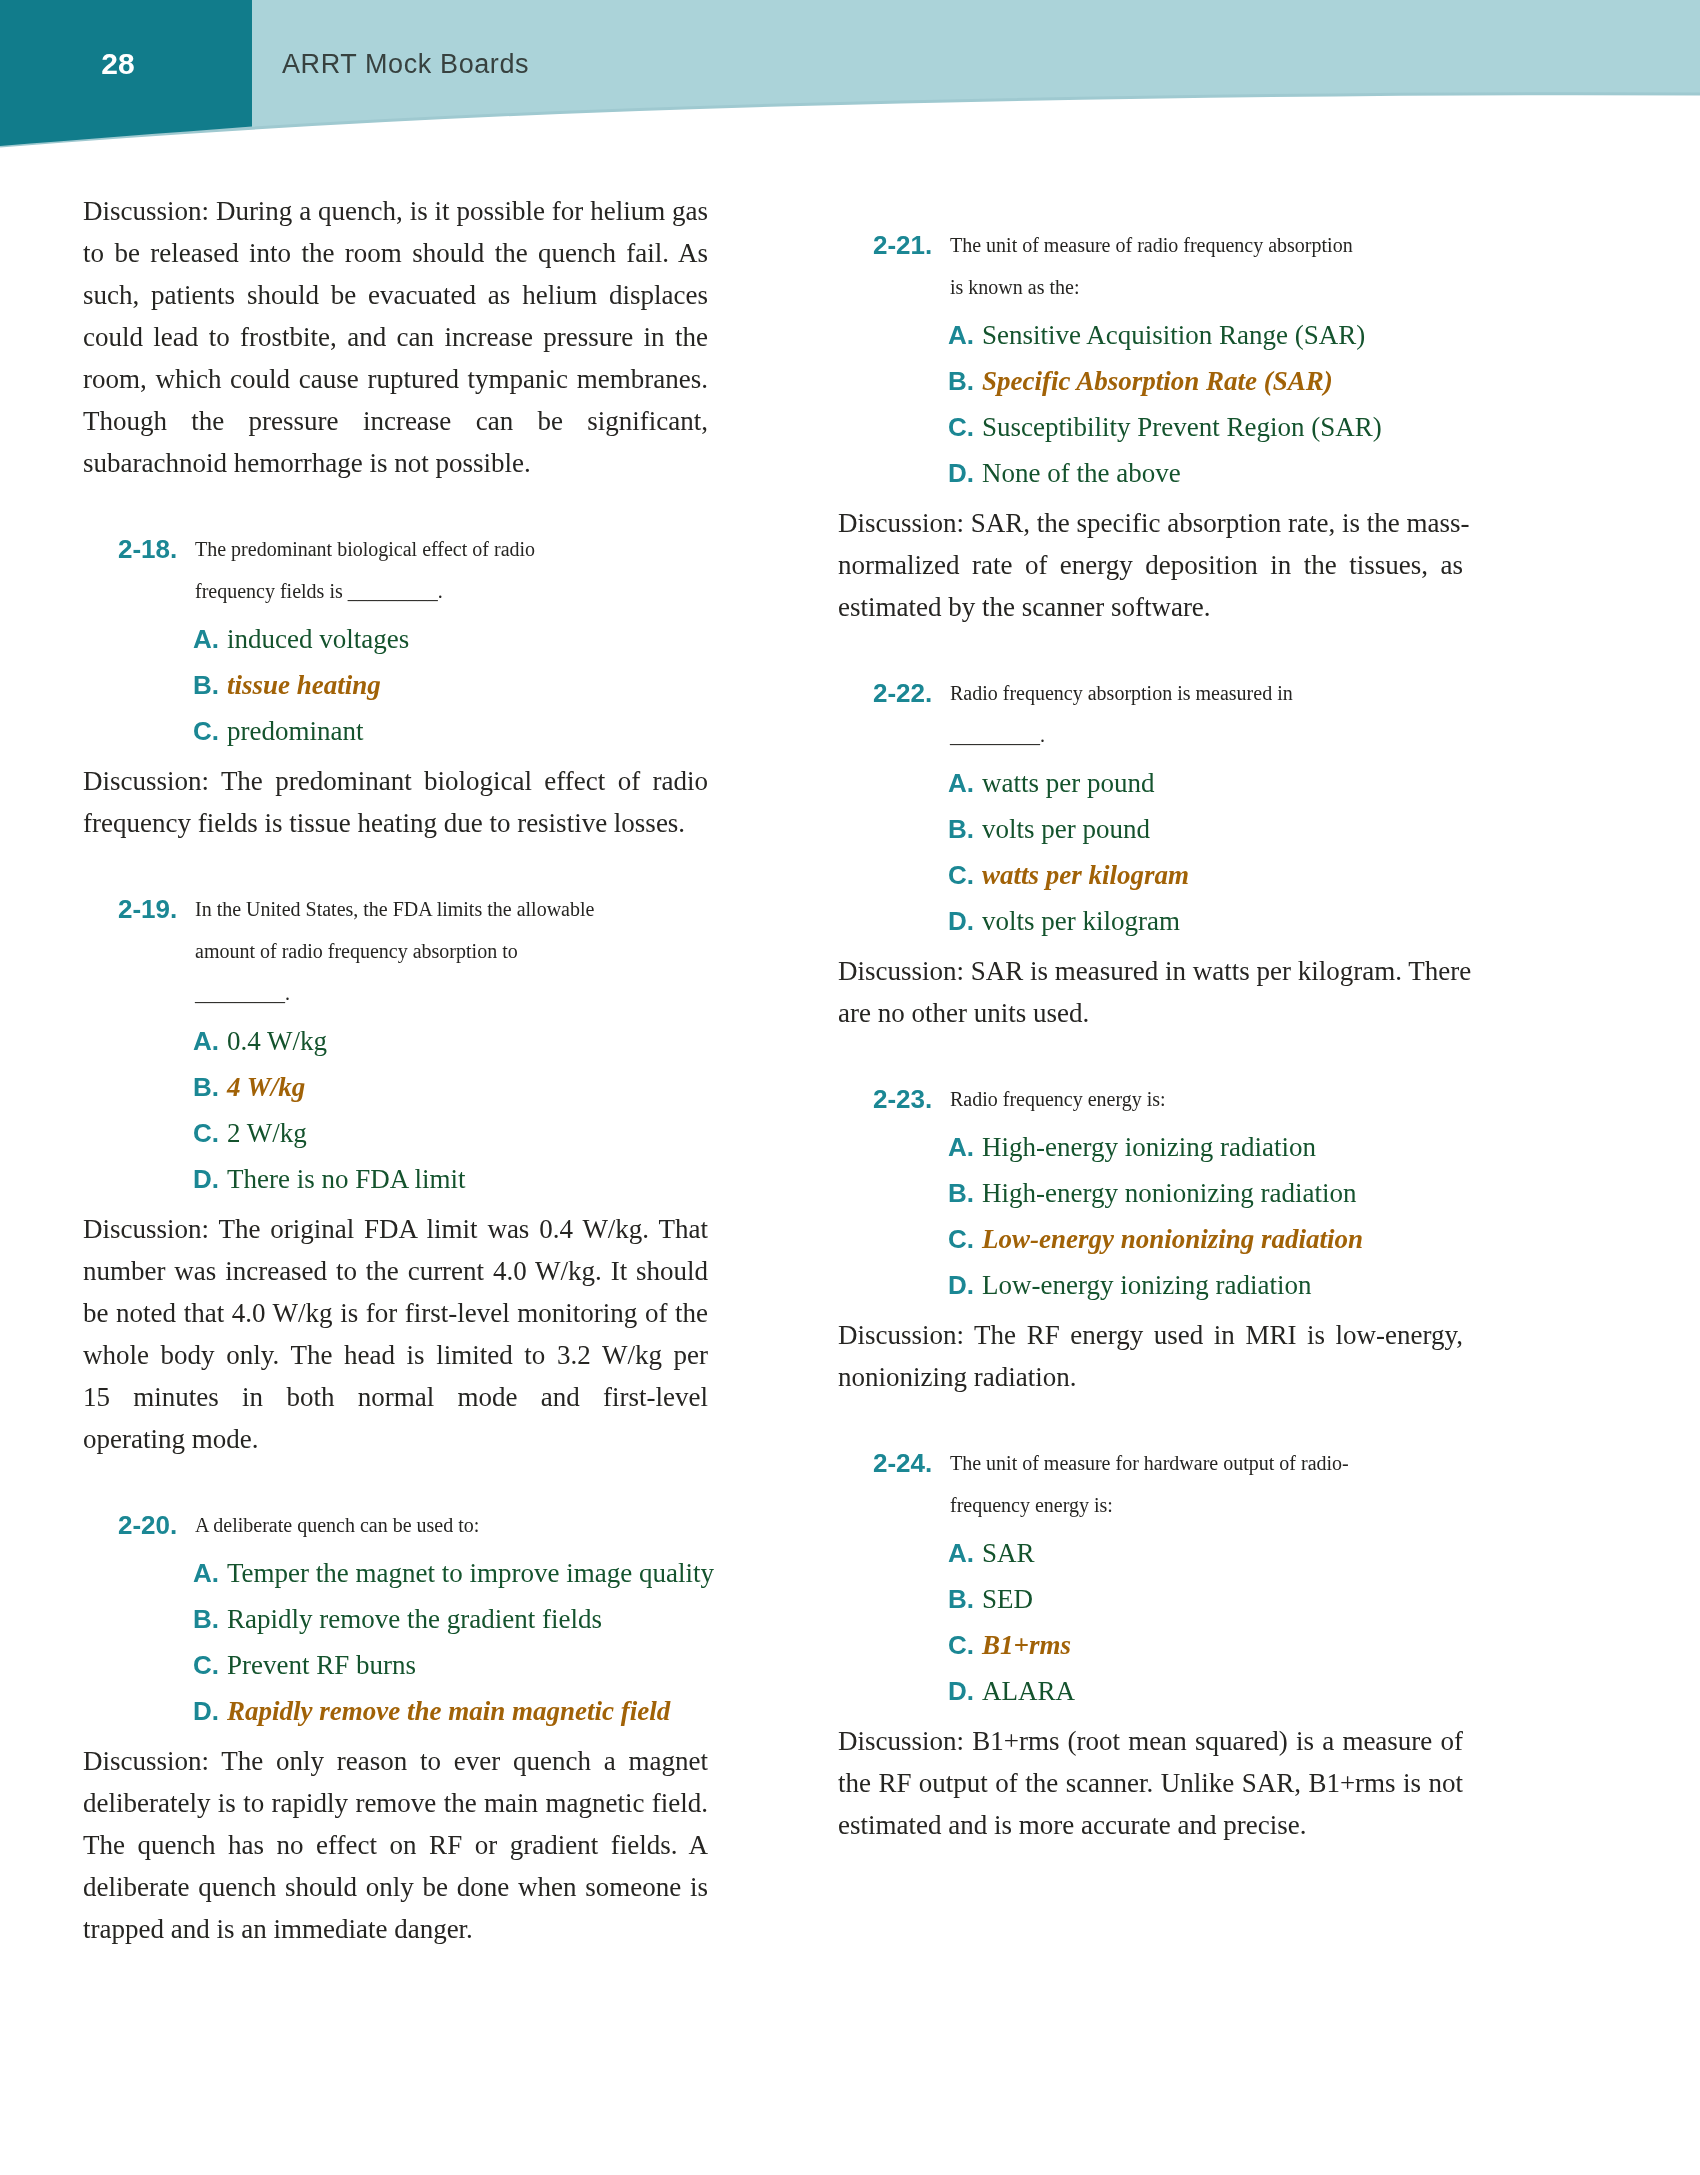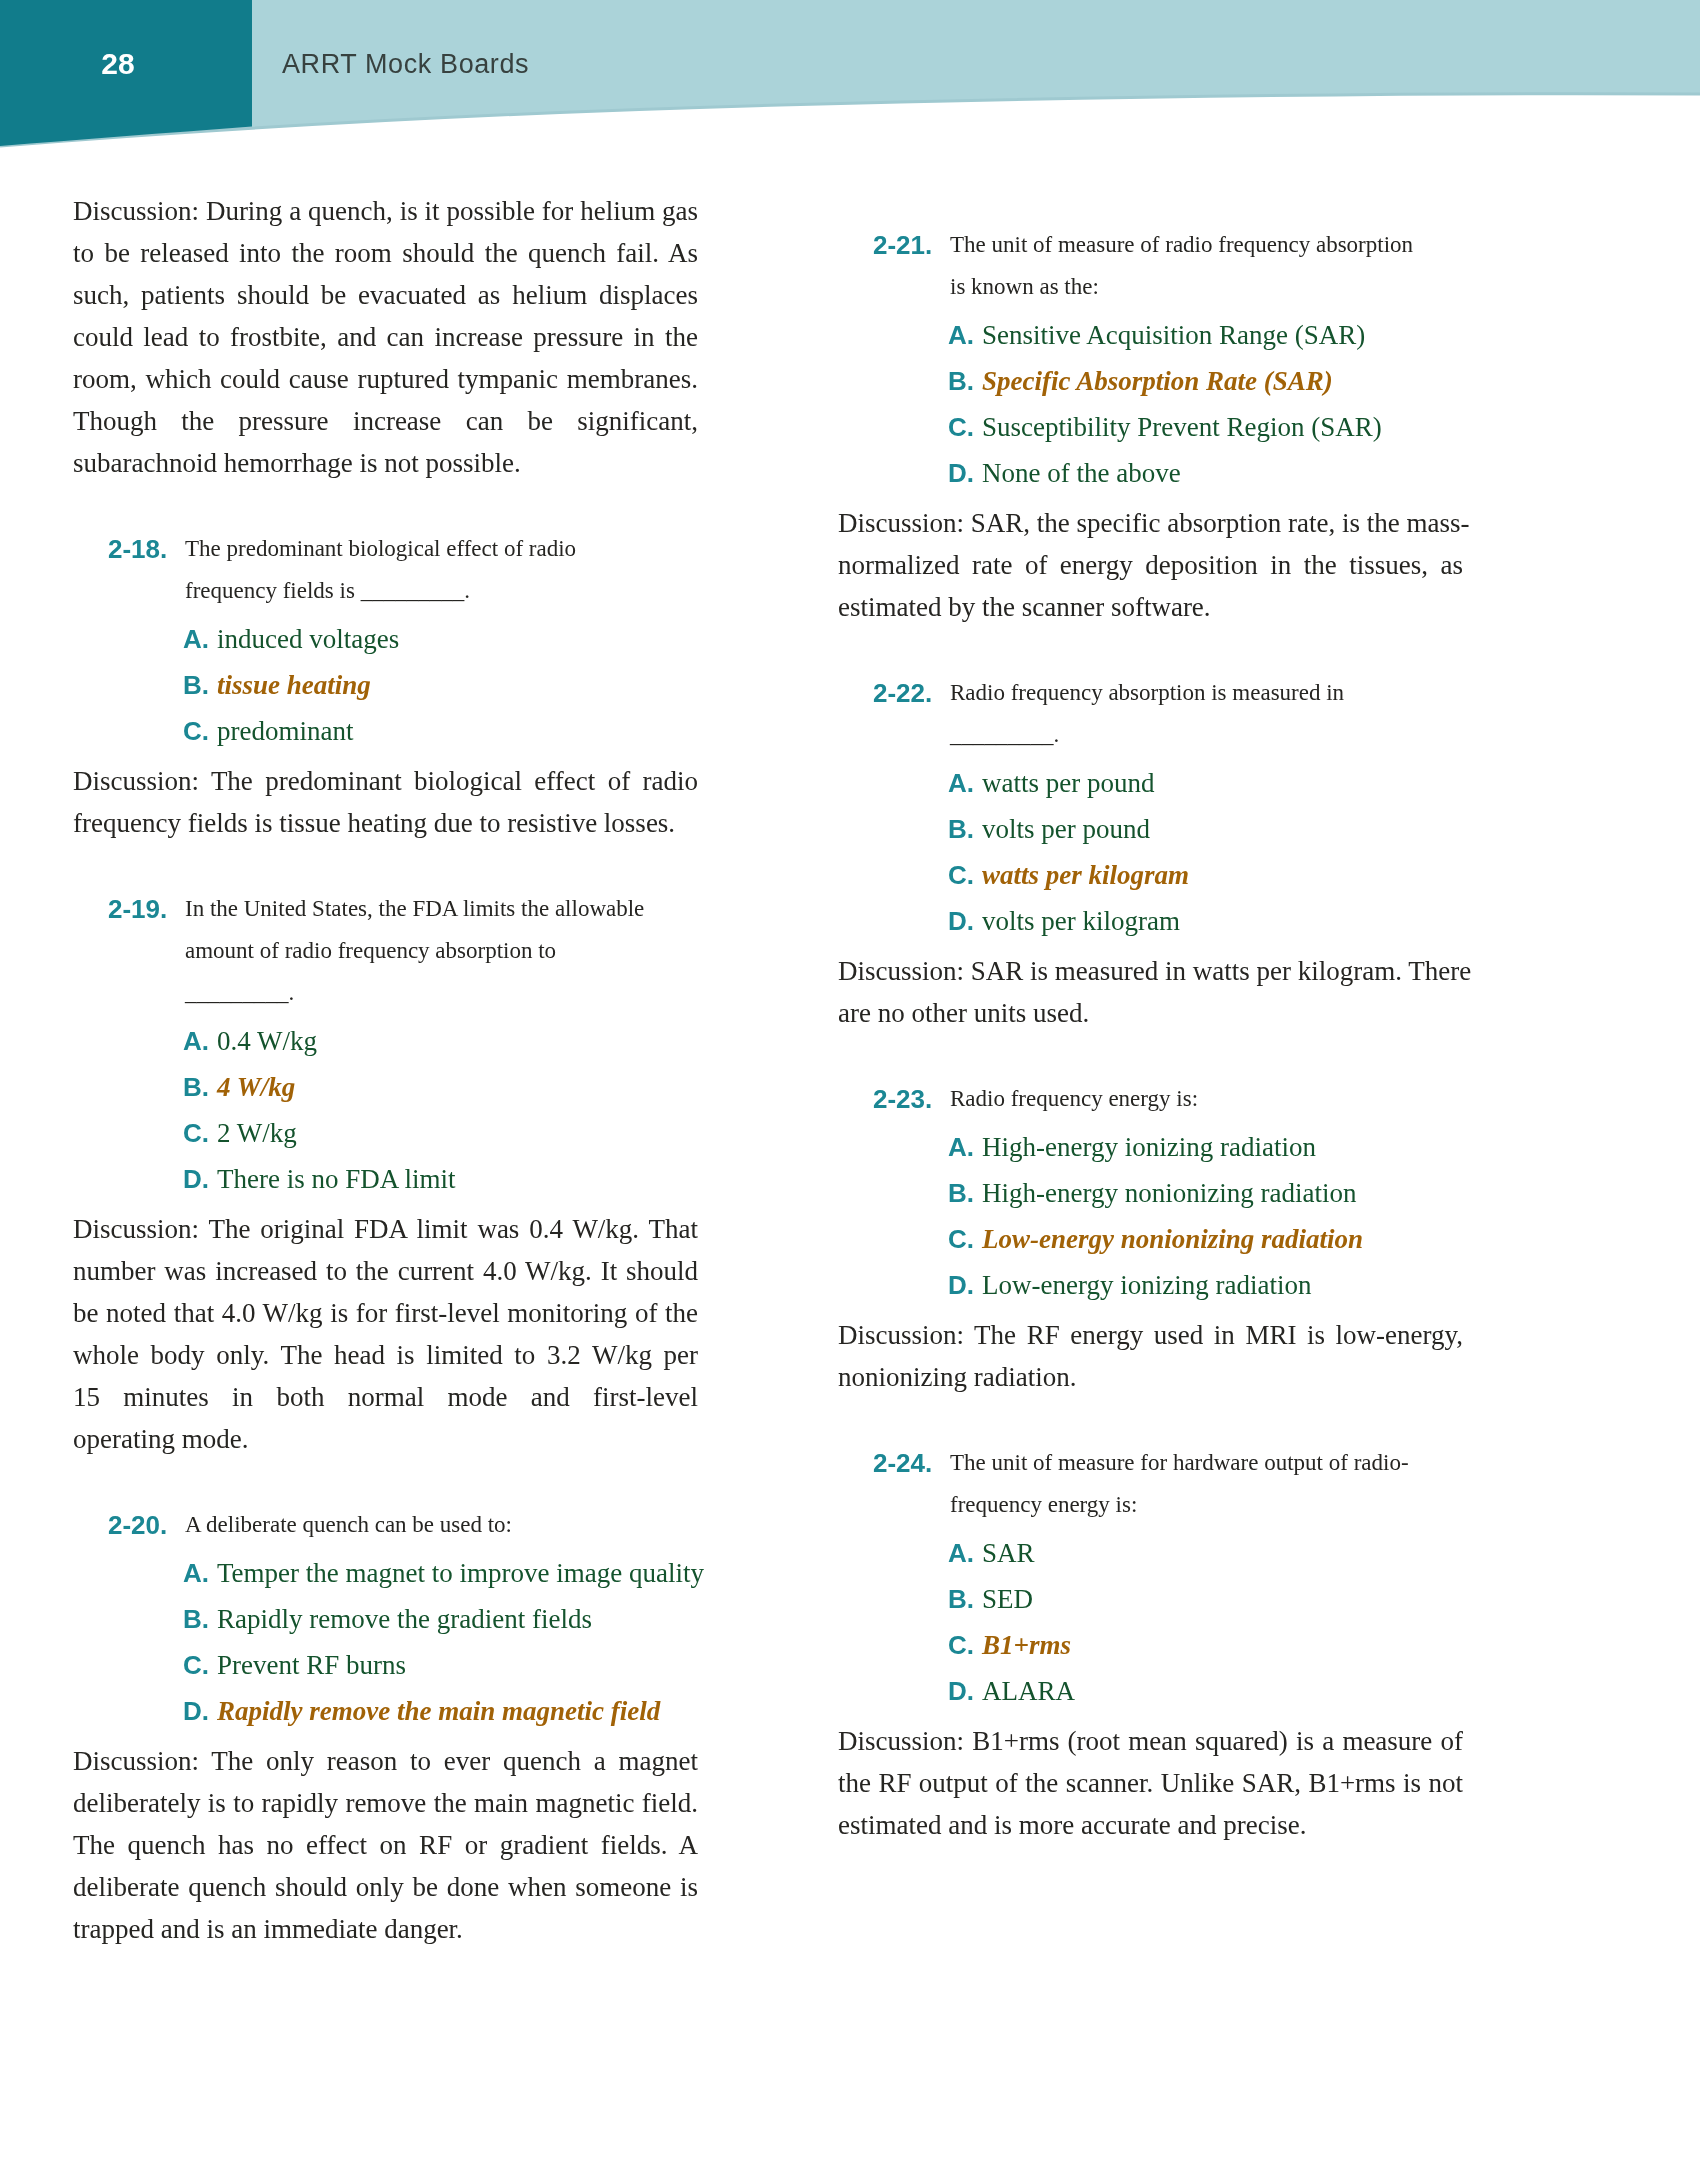--- a/index.html
+++ b/index.html
@@ -7,37 +7,37 @@
     width:1700px;height:2175px;position:relative;background:#ffffff;
     font-family:"Liberation Serif", serif;color:#262522;overflow:hidden;
   }
   
   #page-header{position:absolute;top:0;left:0;width:1364px;height:170px;}
   #page-header svg{display:block;}
   .hdr-num{font-family:"Liberation Sans",sans-serif;font-weight:bold;font-size:30px;}
   .hdr-title{font-family:"Liberation Sans",sans-serif;font-size:27px;letter-spacing:0.6px;}
   
   .col{position:absolute;width:625px;}
-  #col-left{left:73px;top:190px;}
+  #col-left{left:83px;top:190px;}
   #col-right{left:838px;top:200px;margin-top:24px;}
   
   .disc{margin-top:6px;}
   .disc .line{
     font-size:27px;line-height:42px;white-space:nowrap;
   }
   .disc .line:not(.last){text-align-last:justify;}
   .question{margin-top:44px;position:relative;}
   .col > :first-child{margin-top:0;}
   .q-num{
     position:absolute;left:35px;top:0;
     font-family:"Liberation Sans",sans-serif;font-weight:bold;font-size:26px;
     line-height:42px;color:#1b8794;
   }
   .q-lines{margin-left:112px;}
-  .q-lines .q-line{font-size:23px;line-height:42px;white-space:nowrap;}
+  .q-lines .q-line{font-size:20px;line-height:42px;white-space:nowrap;}
   .options{margin-left:110px;margin-top:4px;}
   .opt{font-size:27px;line-height:46px;white-space:nowrap;}
   .opt-letter{
     display:inline-block;width:34px;
     font-family:"Liberation Sans",sans-serif;font-weight:bold;font-size:26px;
     color:#1b8794;
   }
   .opt-text{color:#14532d;}
   .opt-text.bold{font-weight:bold;color:#a16207;font-style:italic;}
 </style>

